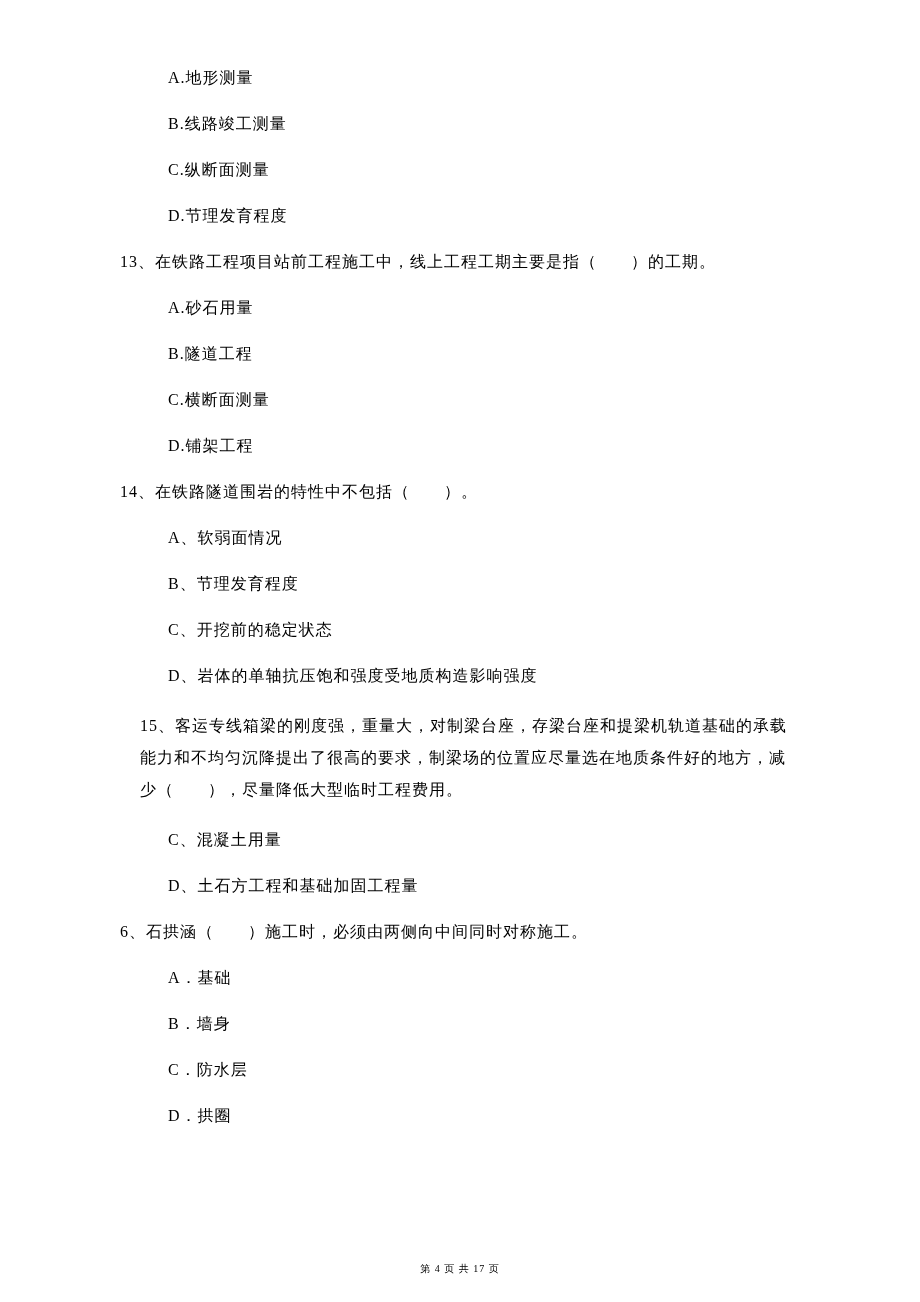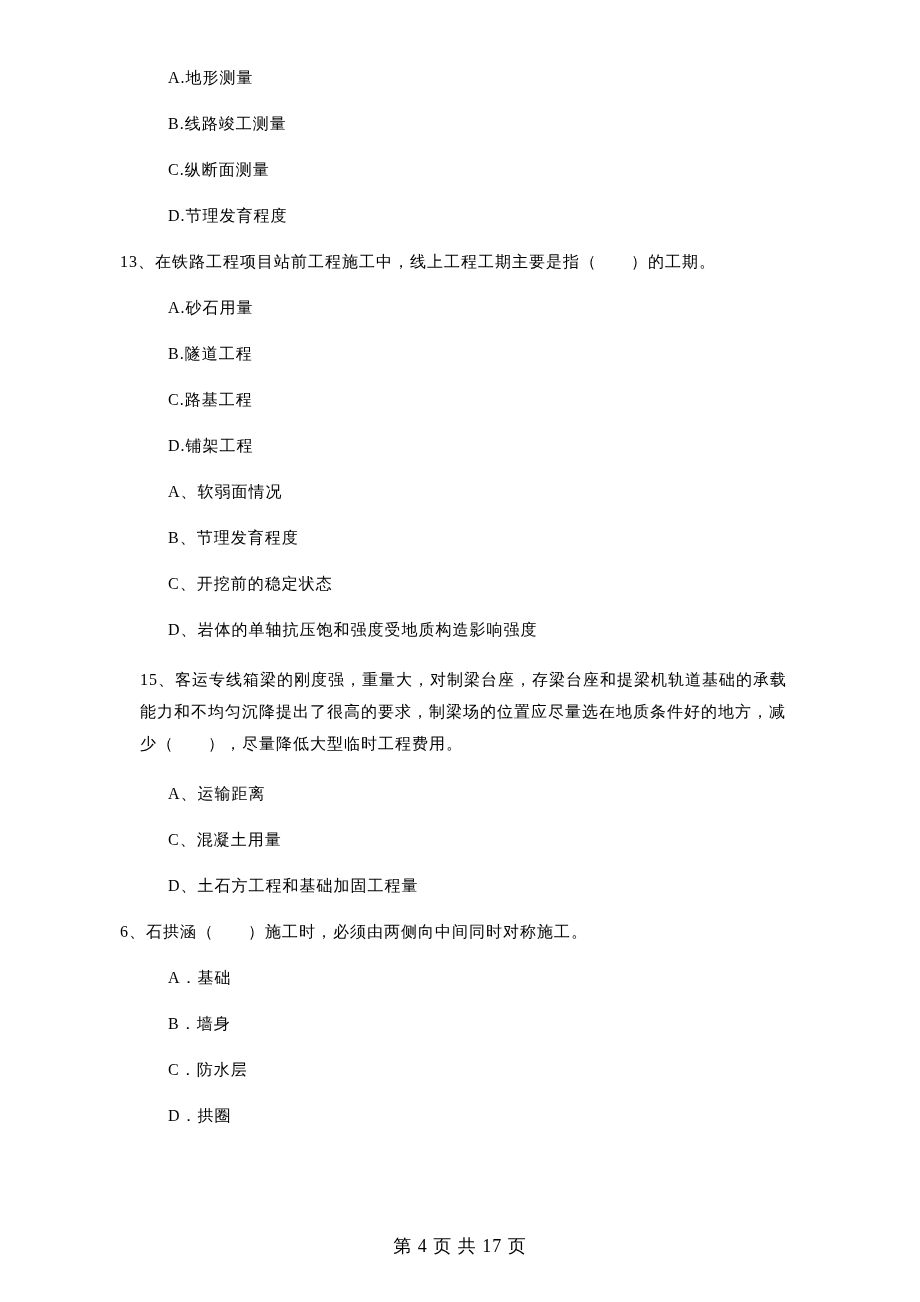--- a/index.html
+++ b/index.html
@@ -28,50 +28,50 @@
     letter-spacing: 1px;
   }
   .question-multi {
     margin-bottom: 22px;
     letter-spacing: 1px;
     line-height: 2.0;
     margin-left: 20px;
   }
   .footer {
     position: absolute;
-    bottom: 42px;
+    bottom: 26px;
     width: 100%;
     text-align: center;
-    font-size: 18px;
+    font-size: 10px;
     letter-spacing: 1px;
   }
 </style>
 </head>
 <body>
 
 <div class="page">
 
   <div class="option">A.地形测量</div>
   <div class="option">B.线路竣工测量</div>
   <div class="option">C.纵断面测量</div>
   <div class="option">D.节理发育程度</div>
 
   <div class="question">13、在铁路工程项目站前工程施工中，线上工程工期主要是指（　　）的工期。</div>
   <div class="option">A.砂石用量</div>
   <div class="option">B.隧道工程</div>
-  <div class="option">C.路基工程</div>
+  <div class="option">C.横断面测量</div>
   <div class="option">D.铺架工程</div>
 
+  <div class="question">14、在铁路隧道围岩的特性中不包括（　　）。</div>
   <div class="option">A、软弱面情况</div>
   <div class="option">B、节理发育程度</div>
   <div class="option">C、开挖前的稳定状态</div>
   <div class="option">D、岩体的单轴抗压饱和强度受地质构造影响强度</div>
 
   <div class="question-multi">15、客运专线箱梁的刚度强，重量大，对制梁台座，存梁台座和提梁机轨道基础的承载能力和不均匀沉降提出了很高的要求，制梁场的位置应尽量选在地质条件好的地方，减少（　　），尽量降低大型临时工程费用。</div>
-  <div class="option">A、运输距离</div>
   <div class="option">C、混凝土用量</div>
   <div class="option">D、土石方工程和基础加固工程量</div>
 
   <div class="question">6、石拱涵（　　）施工时，必须由两侧向中间同时对称施工。</div>
   <div class="option">A．基础</div>
   <div class="option">B．墙身</div>
   <div class="option">C．防水层</div>
   <div class="option">D．拱圈</div>
 
 </div>

